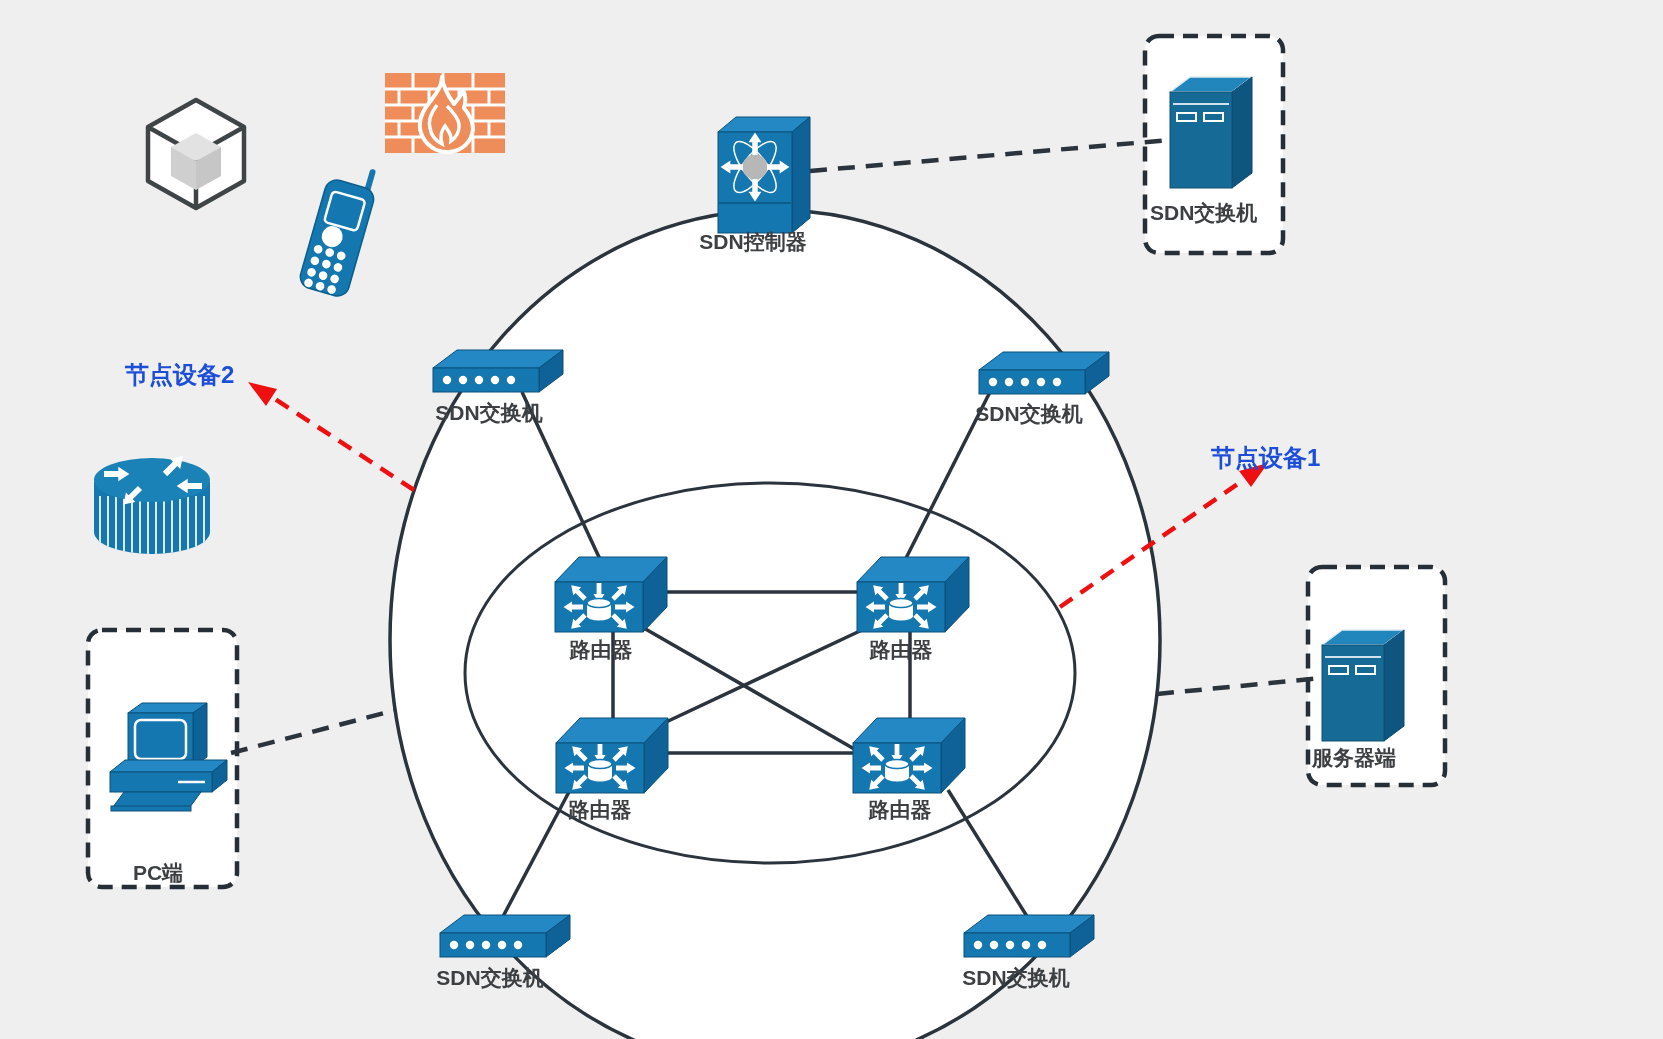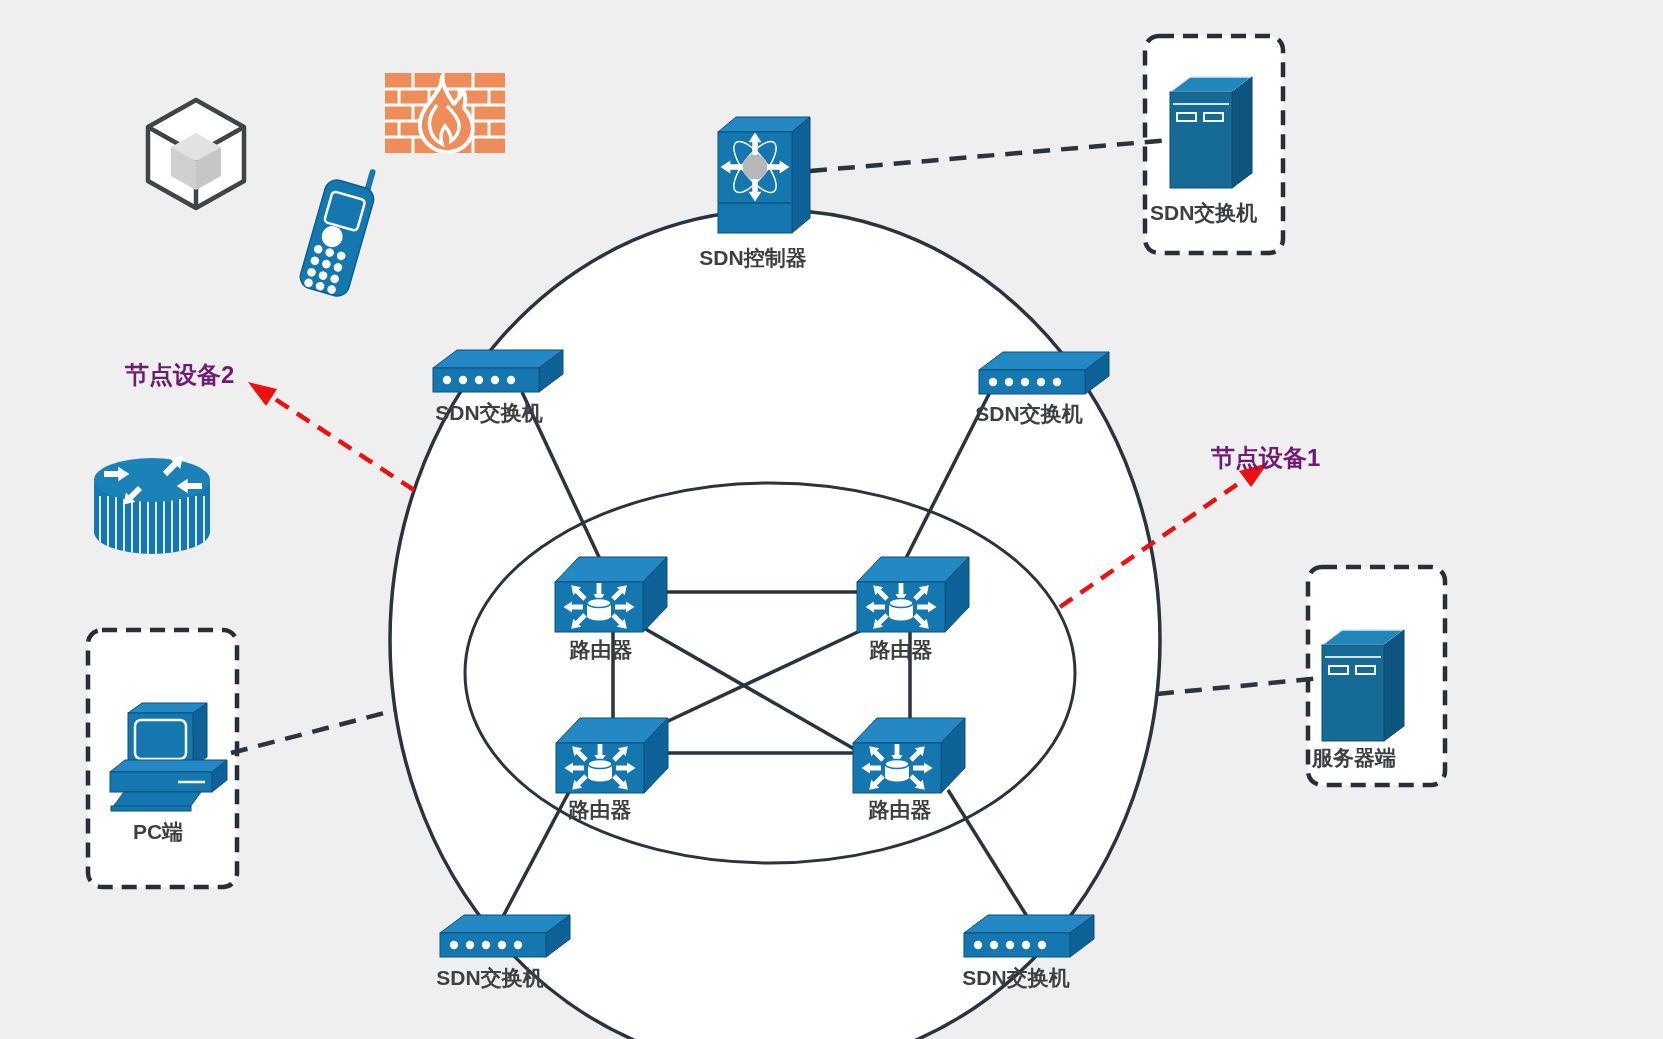--- a/index.html
+++ b/index.html
@@ -1,21 +1,21 @@
 <!DOCTYPE html>
 <html><head>
 <meta charset="utf-8">
 <style>
   html,body{margin:0;padding:0;}
   body{background:#efefef;font-family:"Liberation Sans","DejaVu Sans",sans-serif;}
   .stage{position:relative;width:1663px;height:1039px;background:#efefef;overflow:hidden;}
   .stage svg{position:absolute;left:0;top:0;}
   .lbl{position:absolute;font-weight:bold;font-size:21px;color:#3d4043;white-space:nowrap;}
   .lbl.center{transform:translateX(-50%);}
-  .lbl-red{position:absolute;font-weight:bold;font-size:24px;color:#701a75;white-space:nowrap;}
+  .lbl-red{position:absolute;font-weight:bold;font-size:24px;color:#1d4ed8;white-space:nowrap;}
 </style>
 </head>
 <body>
 
 <div class="stage">
 <svg width="1663" height="1039" viewBox="0 0 1663 1039">
   <defs>
     <path id="rarrow" d="M0 -2.4 L-11 -2.4 L-11 -5.6 L-19.5 0 L-11 5.6 L-11 2.4 L0 2.4 Z"></path>
     <g id="switch">
       <polygon points="0,0 24,-18 130,-18 106,0" fill="#2388c4" stroke="#0a507a" stroke-width="1"></polygon>
@@ -202,27 +202,27 @@
     <rect x="135" y="720" width="51" height="39" rx="6" fill="none" stroke="#fff" stroke-width="2.5"></rect>
     <polygon points="110,772 125,760 227,760 212,772" fill="#2388c4" stroke="#0a507a" stroke-width="1"></polygon>
     <polygon points="212,772 227,760 227,780 212,792" fill="#0e6298" stroke="#0a507a" stroke-width="1"></polygon>
     <rect x="110" y="772" width="102" height="20" fill="#1477b0" stroke="#0a507a" stroke-width="1"></rect>
     <line x1="178" y1="782" x2="205" y2="782" stroke="#fff" stroke-width="2.5"></line>
     <polygon points="113,807 124,792 201,792 190,807" fill="#1477b0" stroke="#0a507a" stroke-width="1"></polygon>
     <rect x="111" y="806" width="80" height="5" fill="#1477b0" stroke="#0a507a" stroke-width="1"></rect>
   </g>
 </svg>
 
-  <div class="lbl center" style="left:753px;top:244px;">SDN控制器</div>
+  <div class="lbl center" style="left:753px;top:228px;">SDN控制器</div>
   <div class="lbl" style="left:1150px;top:199px;">SDN交换机</div>
   <div class="lbl center" style="left:489px;top:399px;">SDN交换机</div>
   <div class="lbl center" style="left:1029px;top:400px;">SDN交换机</div>
   <div class="lbl center" style="left:490px;top:964px;">SDN交换机</div>
   <div class="lbl center" style="left:1016px;top:964px;">SDN交换机</div>
   <div class="lbl center" style="left:601px;top:636px;">路由器</div>
   <div class="lbl center" style="left:901px;top:636px;">路由器</div>
   <div class="lbl center" style="left:600px;top:796px;">路由器</div>
   <div class="lbl center" style="left:900px;top:796px;">路由器</div>
-  <div class="lbl center" style="left:158px;top:818px;">PC端</div>
+  <div class="lbl center" style="left:158px;top:859px;">PC端</div>
   <div class="lbl" style="left:1312px;top:744px;font-family:Liberation Serif, serif;">服务器端</div>
   <div class="lbl-red" style="left:125px;top:359px;">节点设备2</div>
   <div class="lbl-red" style="left:1211px;top:442px;">节点设备1</div>
 </div>
 
 </body></html>

